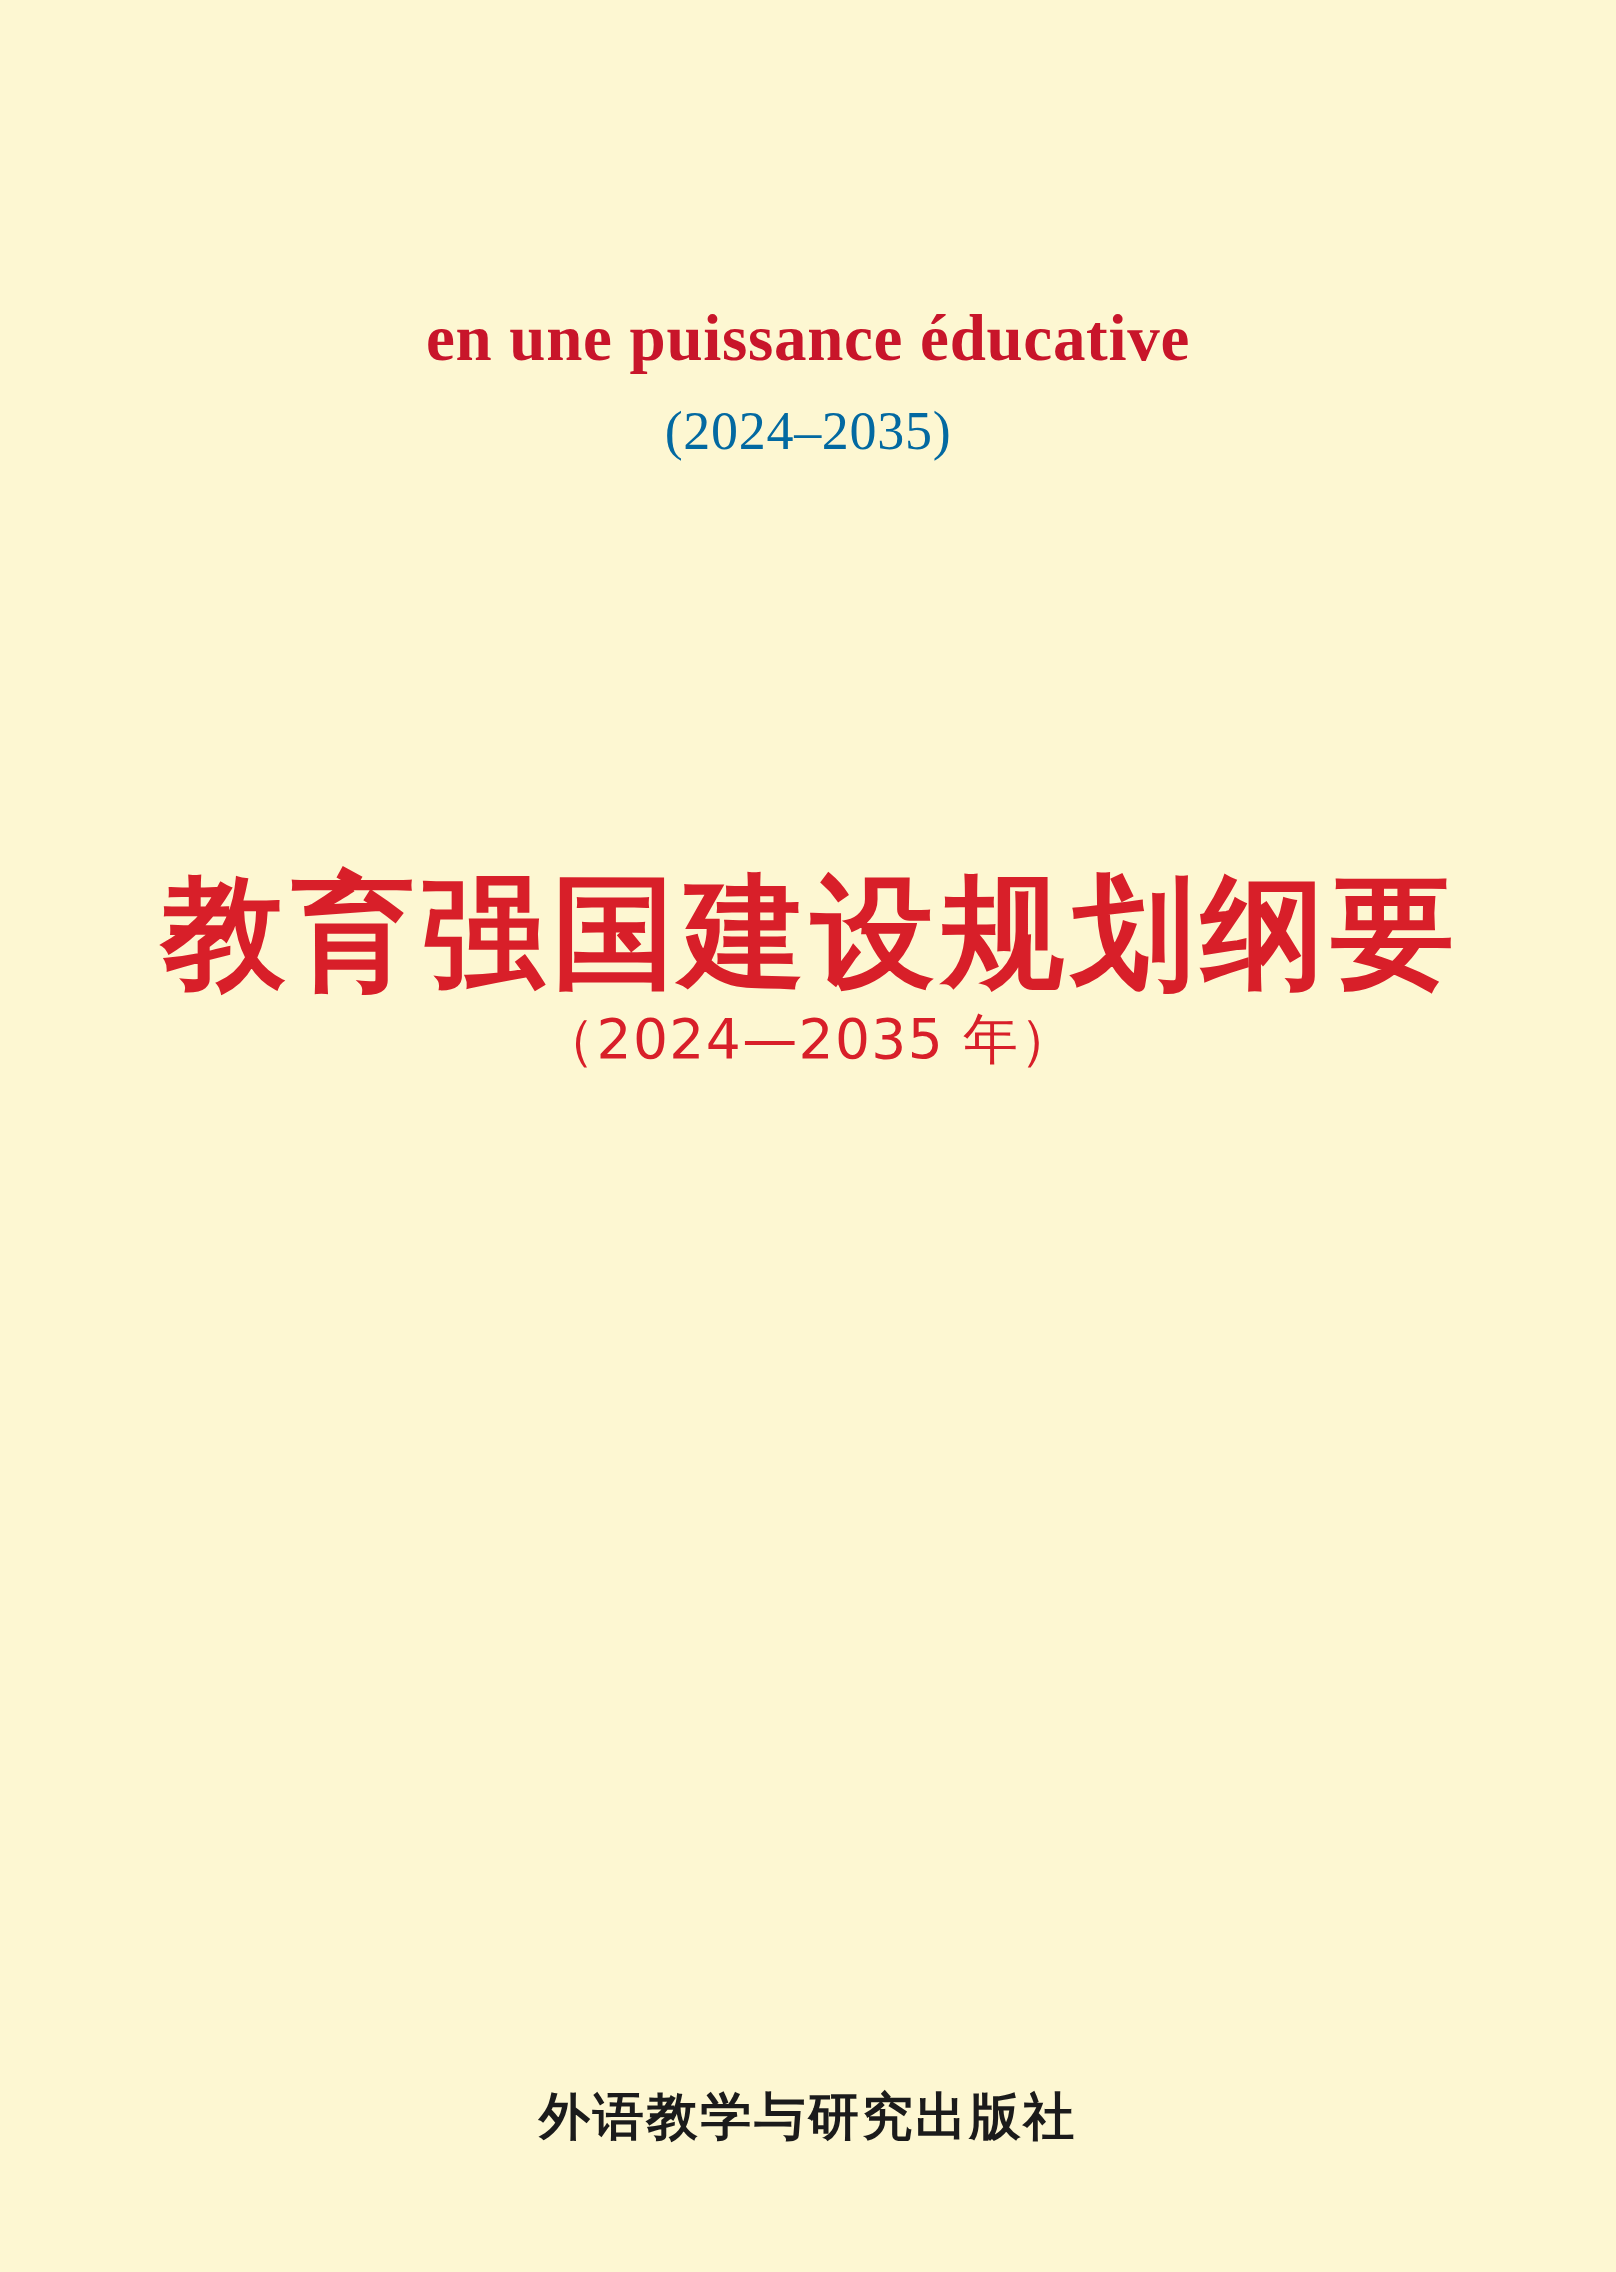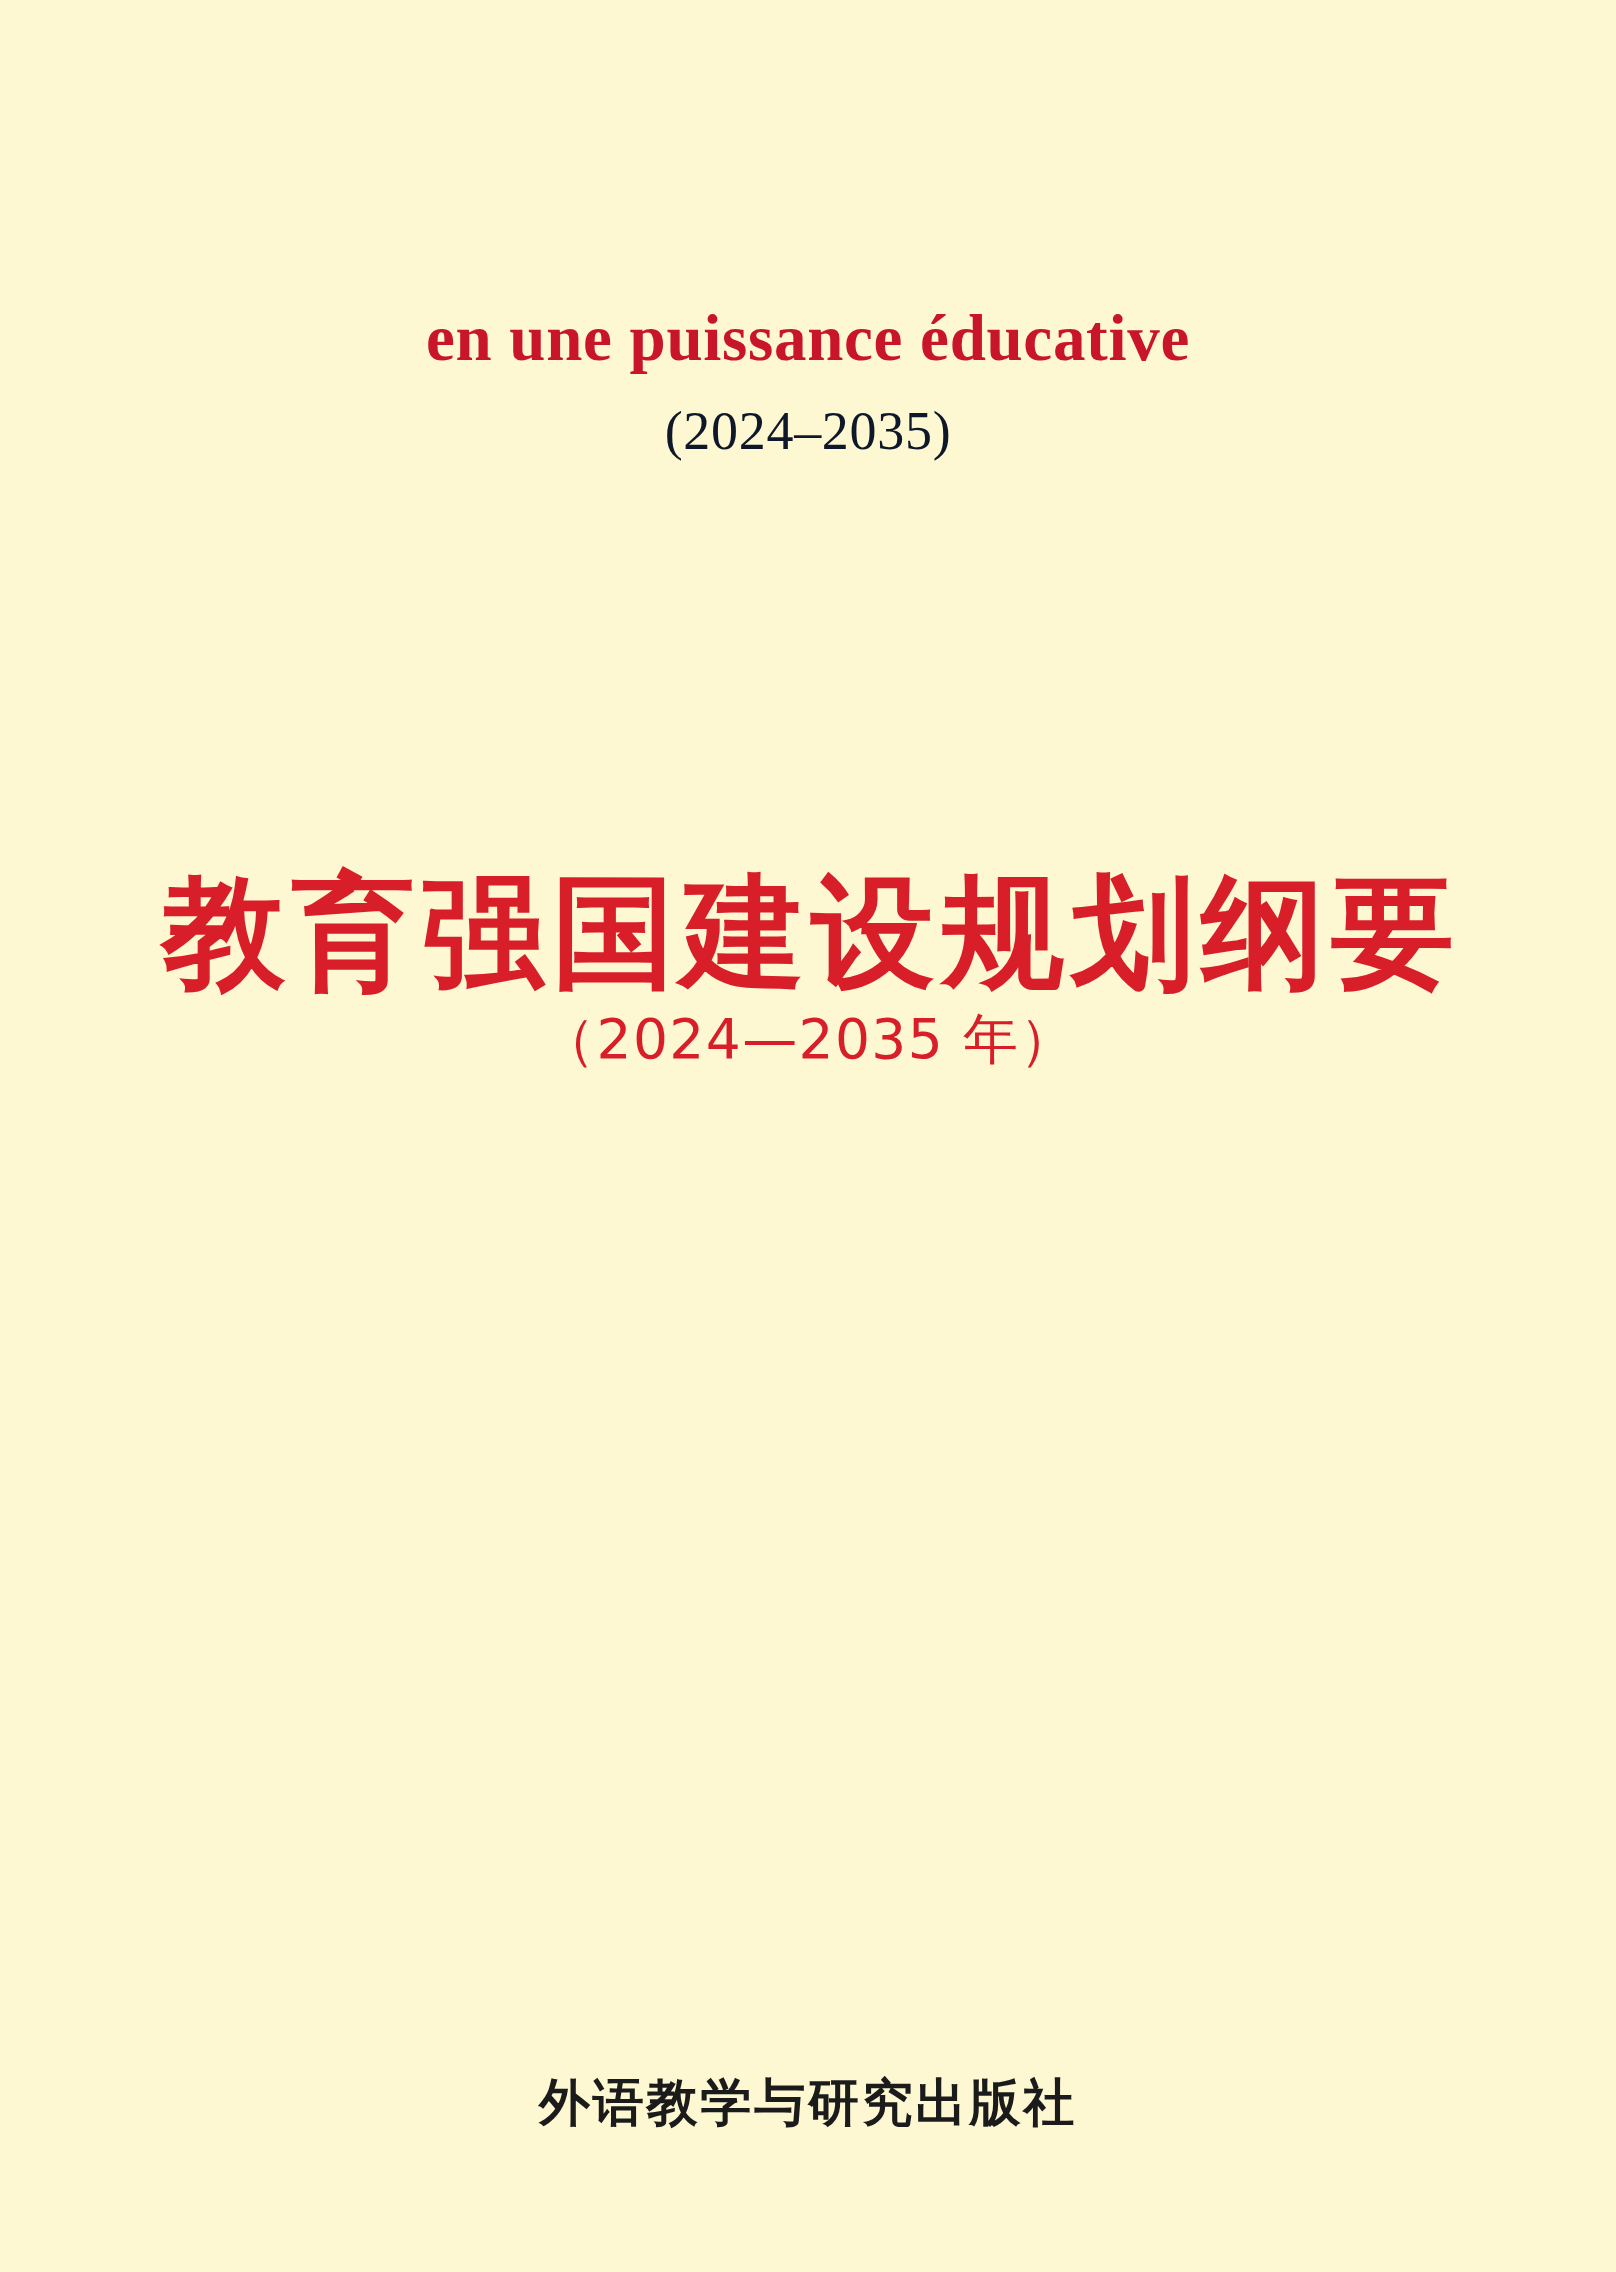--- a/index.html
+++ b/index.html
@@ -32,21 +32,21 @@
   .fr-title-line {
     color: #c8152a;
     font-family: "Liberation Serif", serif;
     font-weight: bold;
     font-size: 65px;
     line-height: 1.32;
     letter-spacing: 0.7px;
   }
   .fr-years {
     margin-top: 18px;
-    color: #0f172a;
+    color: #0369a1;
     font-family: "Liberation Serif", serif;
     font-weight: normal;
     font-size: 54px;
     letter-spacing: 0.7px;
   }
 
   
   .cn-block {
     position: absolute;
     top: 862px;
@@ -67,21 +67,21 @@
     color: #d81f29;
     font-family: "DejaVu Sans", "Liberation Sans", sans-serif;
     font-weight: normal;
     font-size: 55px;
     letter-spacing: 1.4px;
   }
 
   
   .publisher {
     position: absolute;
-    bottom: 135px;
+    bottom: 121px;
     left: 0;
     width: 1616px;
     text-align: center;
     color: #1b1b1b;
     font-family: "DejaVu Sans", "Liberation Sans", sans-serif;
     font-weight: bold;
     font-size: 51px;
     letter-spacing: 2.8px;
   }
 </style>

